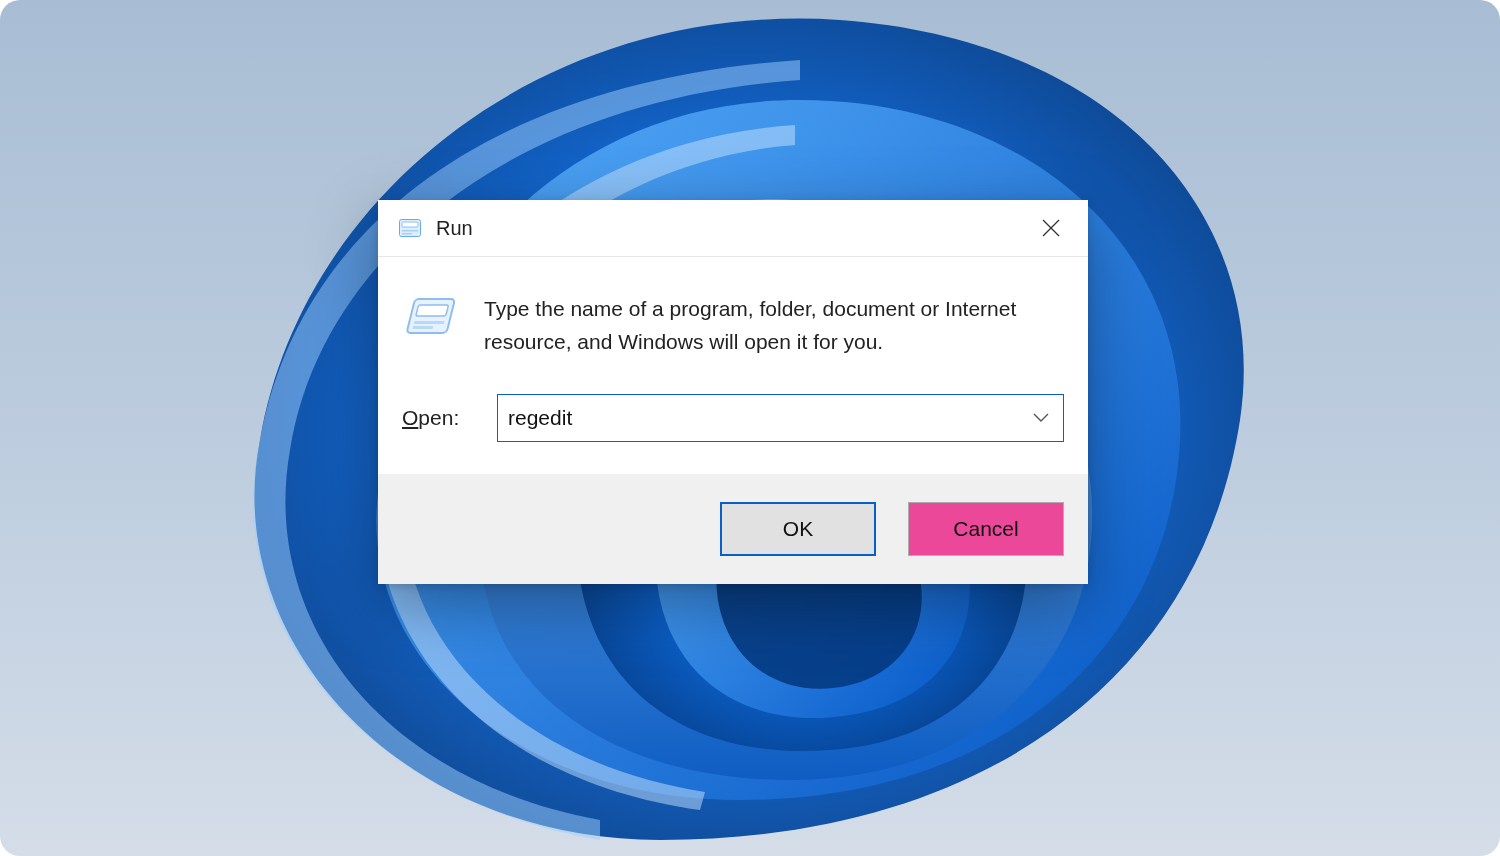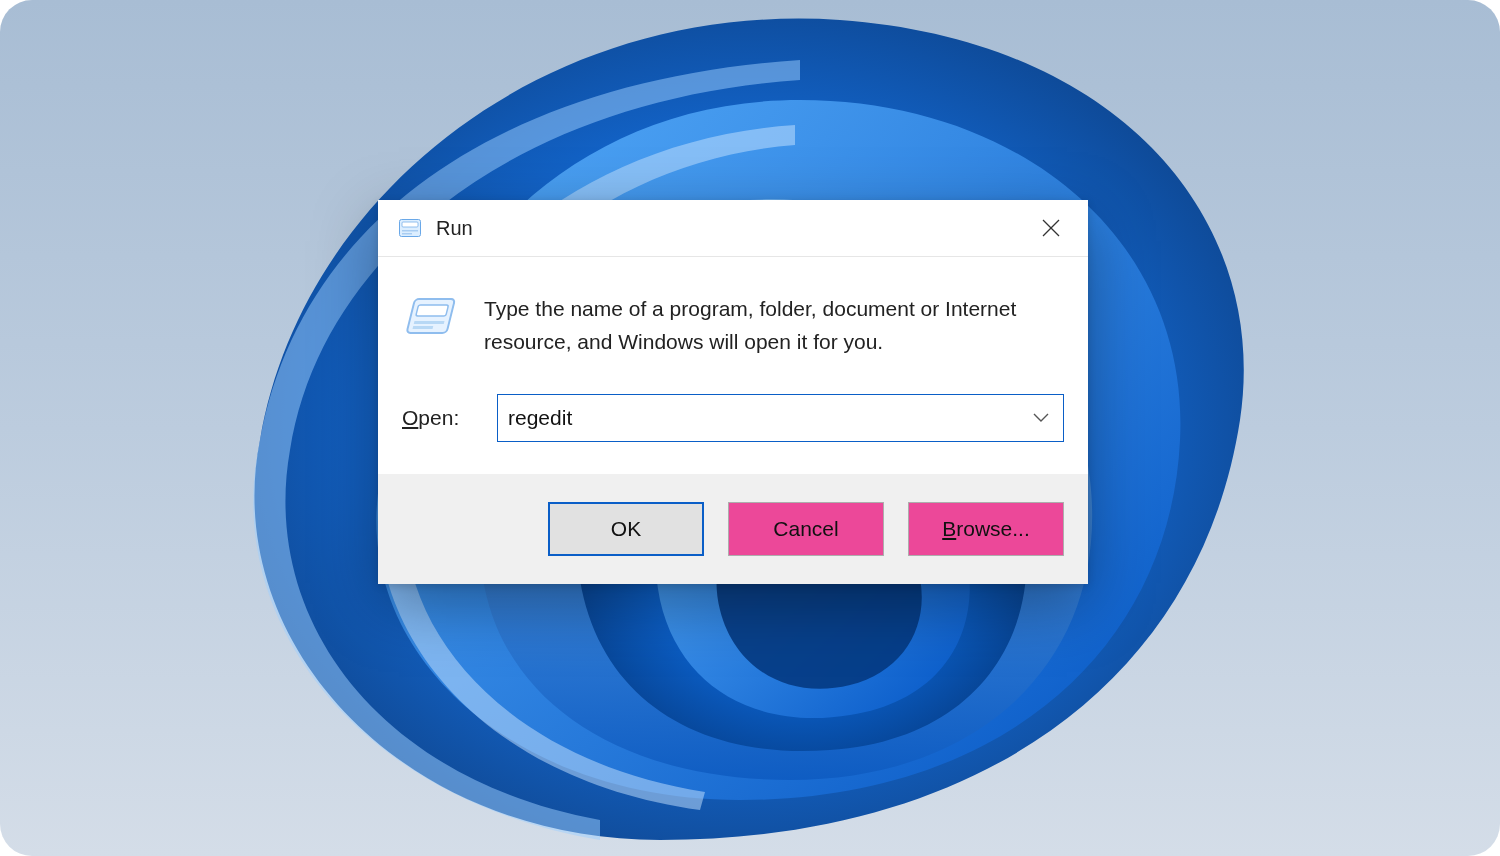--- a/index.html
+++ b/index.html
@@ -9,21 +9,21 @@
       font-family: "Segoe UI", Tahoma, sans-serif;
       overflow: hidden;
       position: relative;
       border-radius: 20px;
     }
     .desktop {
       width: 100%;
       height: 100%;
       background: linear-gradient(180deg, #a8bdd4 0%, #bcccde 50%, #d4dde8 100%);
       position: relative;
-      border-radius: 32px;
+      border-radius: 7px;
       overflow: hidden;
     }
     .bloom {
       position: absolute;
       width: 100%;
       height: 100%;
       top: 0;
       left: 0;
     }
     .dialog {
@@ -123,21 +123,21 @@
       right: 14px;
       top: 50%;
       transform: translateY(-50%);
       color: #555;
     }
     .footer {
       background: #f0f0f0;
       padding: 28px 24px;
       display: flex;
       justify-content: flex-end;
-      gap: 24px;
+      gap: 32px;
     }
     .btn {
       width: 156px;
       height: 54px;
       font-size: 21px;
       font-family: inherit;
       background: #ec4899;
       border: 1px solid #adadad;
       cursor: pointer;
       color: #111;
@@ -225,16 +225,15 @@
                 <path d="M1 1 L8 8 L15 1" stroke="#555" stroke-width="1.4" fill="none"></path>
               </svg>
           </span>
         </div>
       </div>
     </div>
 
     <div class="footer">
       <button class="btn primary">OK</button>
       <button class="btn">Cancel</button>
-      <button class="btn"><span class="ul">B</span>rowse...</button>
     </div>
   </div>
 </div>
 
 </body></html>

